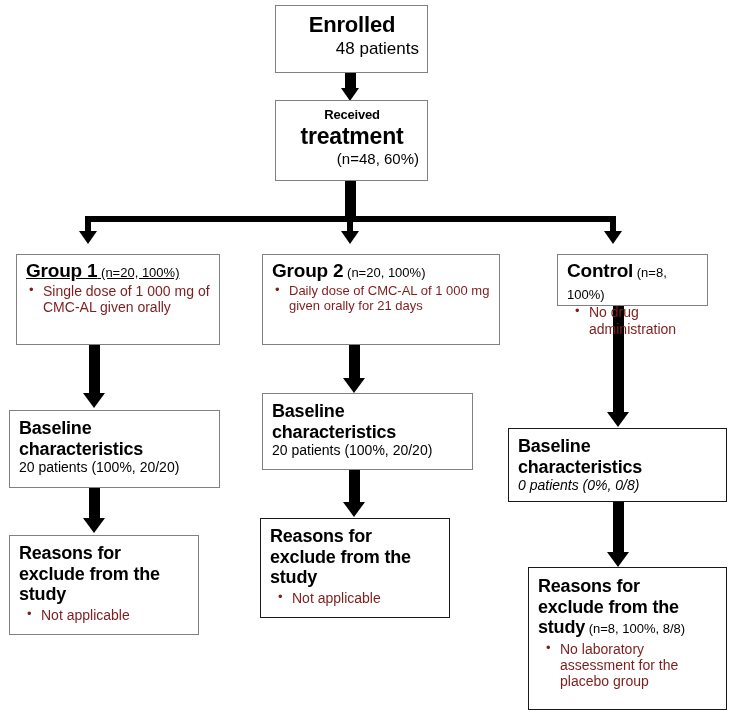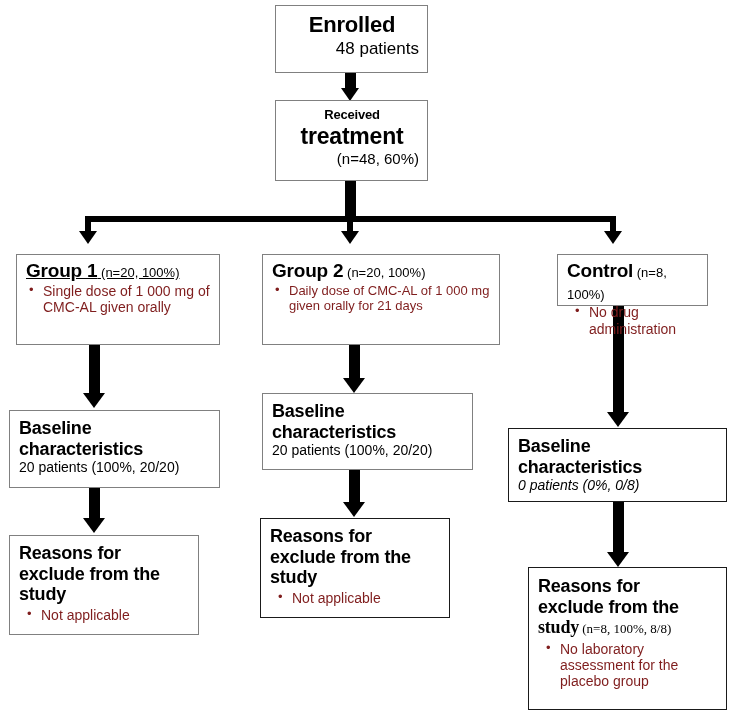--- a/index.html
+++ b/index.html
@@ -195,21 +195,21 @@
 
   <div class="box dark" style="left:508px; top:428px; width:219px; height:74px; padding-top:7px;">
     <div class="title" style="font-size:18px;">Baseline</div>
     <div class="title" style="font-size:18px;">characteristics</div>
     <div class="sub" style="font-size:14px; margin-top:1px;font-style:italic;">0 patients (0%, 0/8)</div>
   </div>
 
   <div class="box dark" style="left:528px; top:567px; width:199px; height:143px; padding-top:8px;">
     <div class="title" style="font-size:18px;">Reasons for</div>
     <div class="title" style="font-size:18px;">exclude from the</div>
-    <div class="title" style="font-size:18px;font-family:Liberation Serif, serif;">
+    <div class="title" style="font-size:18px;">
       <span>study</span><span class="inline-note"> (n=8, 100%, 8/8)</span>
     </div>
     <ul class="bullets" style="font-size:14px; padding-left:22px; margin-top:3px;">
       <li>No laboratory assessment for the placebo group</li>
     </ul>
   </div>
 
 </div>
 
 </body></html>

